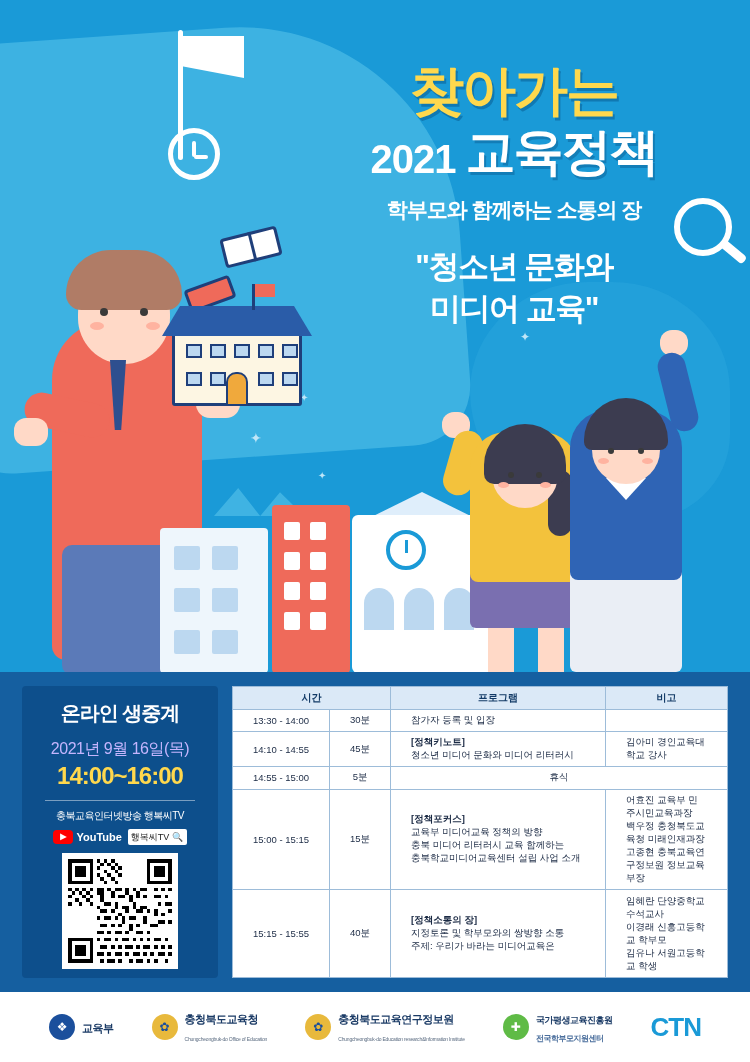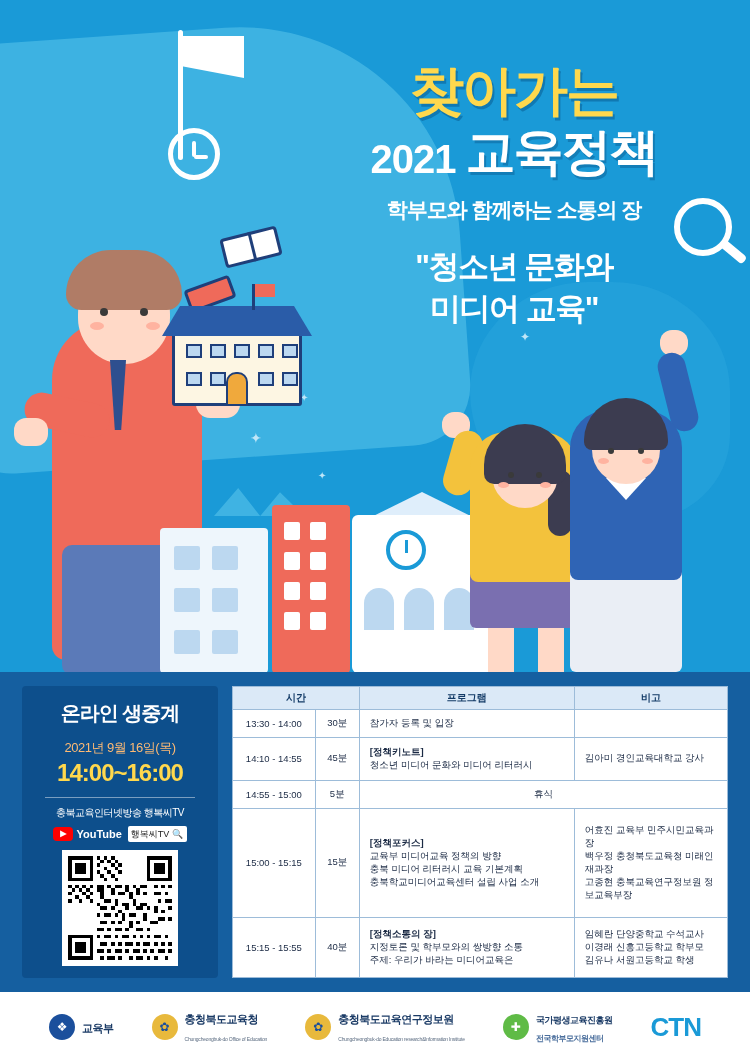--- a/index.html
+++ b/index.html
@@ -221,21 +221,21 @@
     position: absolute; top: 672px; left: 0; width: 750px; height: 320px;
     background: #155fa0;
     padding: 14px 22px;
   }
   .info-inner { display: flex; gap: 14px; height: 100%; }
   .left-panel {
     width: 196px; background: #0d4f8c; border-radius: 4px;
     padding: 14px 10px 10px; text-align: center; color: #ffffff;
   }
   .lp-title { font-size: 20px; font-weight: bold; letter-spacing: -1px; }
-  .lp-date { margin-top: 12px; font-size: 13px; color: #fdba74; letter-spacing: -.5px; }
+  .lp-date { margin-top: 12px; font-size: 16px; color: #c4b5fd; letter-spacing: -.5px; }
   .lp-time { margin-top: 2px; font-size: 24px; font-weight: bold; color: #ffd84d; letter-spacing: -1px; }
   .lp-div { margin: 10px auto 8px; width: 150px; height: 1px; background: rgba(255,255,255,.45); }
   .lp-channel { font-size: 10px; letter-spacing: -.5px; }
   .lp-ytrow {
     margin: 6px auto 0; display: flex; align-items: center; justify-content: center; gap: 6px;
   }
   .yt-logo {
     display: flex; align-items: center; gap: 3px; color: #fff; font-size: 11px; font-weight: bold;
   }
   .yt-badge {
@@ -256,21 +256,21 @@
   .table-wrap { flex: 1; }
   table.sched {
     width: 100%; height: 100%; border-collapse: collapse;
     background: #ffffff; font-size: 9.5px; color: #1b2a44;
   }
   table.sched th {
     background: #dbe9f7; color: #123a66; font-weight: bold; font-size: 10px;
     border: 1px solid #9dbcd9; padding: 4px 2px; text-align: center;
   }
   table.sched td {
-    border: 1px solid #9dbcd9; padding: 4px 10px; vertical-align: middle;
+    border: 1px solid #9dbcd9; padding: 4px 20px; vertical-align: middle;
   }
   td.c-time, td.c-dur { text-align: center; white-space: nowrap; }
   td.c-center { text-align: center; }
   .pg-title { font-weight: bold; }
   .pg-line { display: block; }
   
   .footer {
     position: absolute; top: 992px; left: 0; width: 750px; height: 70px;
     background: #ffffff; display: flex; align-items: center; justify-content: space-around;
     padding: 0 30px;
@@ -606,21 +606,21 @@
                 <td class="c-time">14:55 - 15:00</td>
                 <td class="c-dur">5분</td>
                 <td colspan="2" class="c-center">휴식</td>
               </tr>
               <tr>
                 <td class="c-time">15:00 - 15:15</td>
                 <td class="c-dur">15분</td>
                 <td>
                   <span class="pg-line pg-title">[정책포커스]</span>
                   <span class="pg-line">교육부 미디어교육 정책의 방향</span>
-                  <span class="pg-line">충북 미디어 리터러시 교육 기본계획</span>
+                  <span class="pg-line">충북 미디어 리터러시 교육 함께하는</span>
                   <span class="pg-line">충북학교미디어교육센터 설립 사업 소개</span>
                 </td>
                 <td>
                   <span class="pg-line">어효진 교육부 민주시민교육과장</span>
                   <span class="pg-line">백우정 충청북도교육청 미래인재과장</span>
                   <span class="pg-line">고종현 충북교육연구정보원 정보교육부장</span>
                 </td>
               </tr>
               <tr>
                 <td class="c-time">15:15 - 15:55</td>

